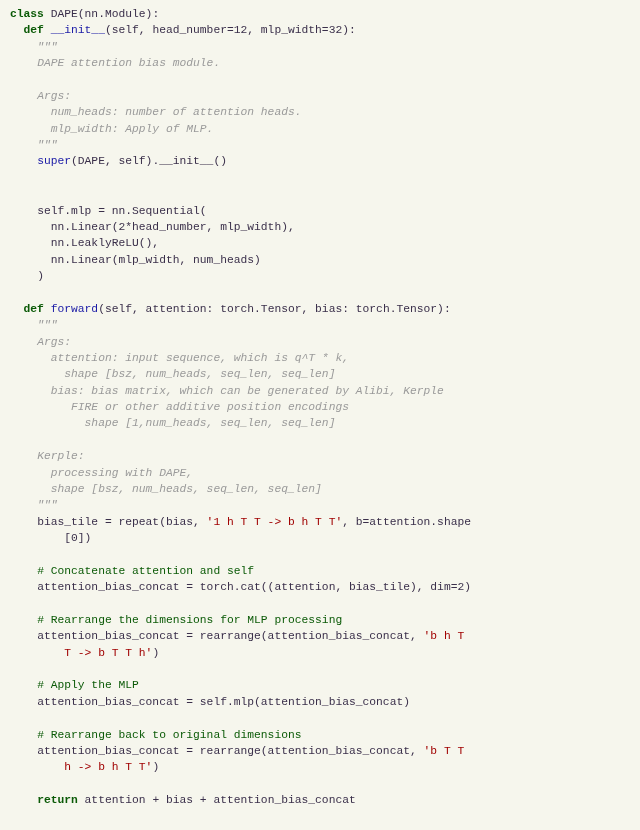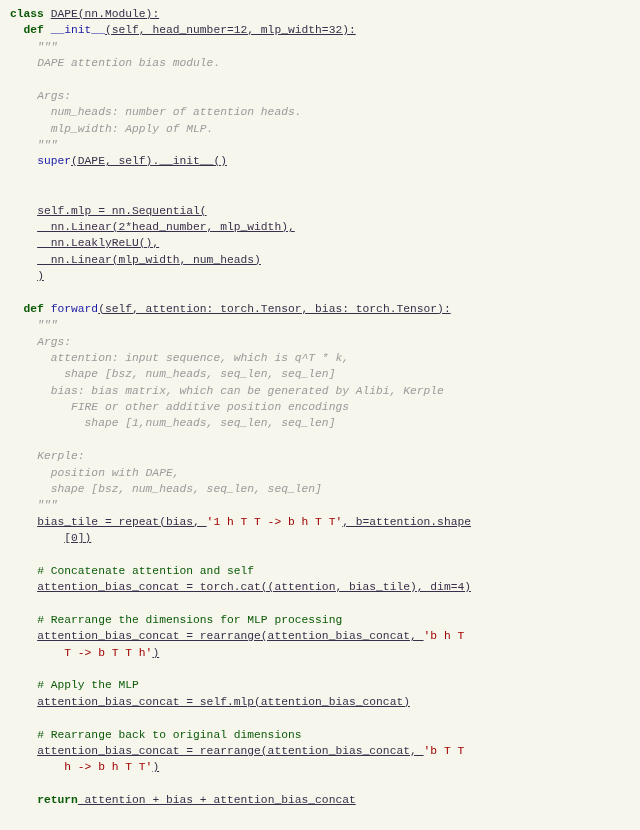--- a/index.html
+++ b/index.html
@@ -16,21 +16,21 @@
     box-sizing: border-box;
     padding: 6px 10px 10px 10px;
     white-space: pre;
     overflow: hidden;
   }
   .kw   { color: #0b5a07; font-weight: bold; }   
   .fn   { color: #1a1aa6; }                       
   .str  { color: #a00000; }                       
   .doc  { color: #9a9a9a; font-style: italic; }   
   .cmt  { color: #0b5a07; }
-  .id   { color: #3a2f4a; text-decoration: underline; }
+  .id   { color: #3a2f4a; }
 </style>
 </head>
 <body>
 
 <div class="code-block"><span class="kw">class</span> <span class="id">DAPE(nn.Module):</span>
   <span class="kw">def</span> <span class="fn">__init__</span><span class="id">(self, head_number=12, mlp_width=32):</span>
     <span class="doc">"""</span>
     <span class="doc">DAPE attention bias module.</span>
 
     <span class="doc">Args:</span>
@@ -49,28 +49,28 @@
   <span class="kw">def</span> <span class="fn">forward</span><span class="id">(self, attention: torch.Tensor, bias: torch.Tensor):</span>
     <span class="doc">"""</span>
     <span class="doc">Args:</span>
     <span class="doc">  attention: input sequence, which is q^T * k,</span>
     <span class="doc">    shape [bsz, num_heads, seq_len, seq_len]</span>
     <span class="doc">  bias: bias matrix, which can be generated by Alibi, Kerple</span>
     <span class="doc">     FIRE or other additive position encodings</span>
     <span class="doc">       shape [1,num_heads, seq_len, seq_len]</span>
 
     <span class="doc">Kerple:</span>
-    <span class="doc">  position with DAPE,</span>
+    <span class="doc">  processing with DAPE,</span>
     <span class="doc">  shape [bsz, num_heads, seq_len, seq_len]</span>
     <span class="doc">"""</span>
     <span class="id">bias_tile = repeat(bias, </span><span class="str">'1 h T T -&gt; b h T T'</span><span class="id">, b=attention.shape</span>
         <span class="id">[0])</span>
 
     <span class="cmt"># Concatenate attention and self</span>
-    <span class="id">attention_bias_concat = torch.cat((attention, bias_tile), dim=4)</span>
+    <span class="id">attention_bias_concat = torch.cat((attention, bias_tile), dim=2)</span>
 
     <span class="cmt"># Rearrange the dimensions for MLP processing</span>
     <span class="id">attention_bias_concat = rearrange(attention_bias_concat, </span><span class="str">'b h T</span>
         <span class="str">T -&gt; b T T h'</span><span class="id">)</span>
 
     <span class="cmt"># Apply the MLP</span>
     <span class="id">attention_bias_concat = self.mlp(attention_bias_concat)</span>
 
     <span class="cmt"># Rearrange back to original dimensions</span>
     <span class="id">attention_bias_concat = rearrange(attention_bias_concat, </span><span class="str">'b T T</span>

